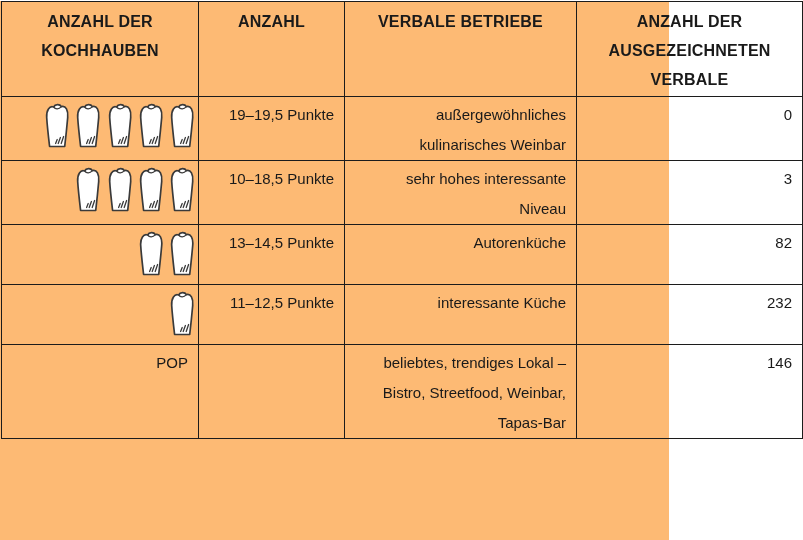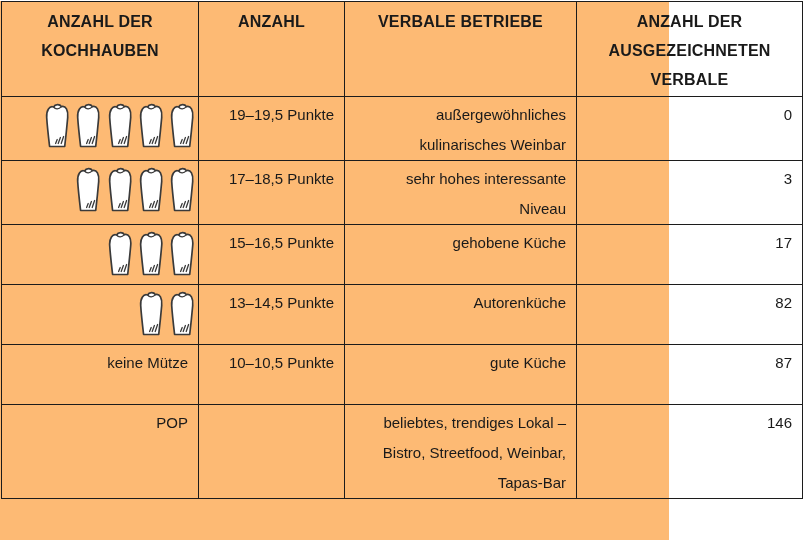--- a/index.html
+++ b/index.html
@@ -128,71 +128,53 @@
     <path d="M13.6 5 C15.6 7.6 18.8 7.3 21.4 4.6" fill="none" stroke="#3a3a3a" stroke-width="1.3"></path>
     <path d="M21.2 41.5 L23.6 34.5 M18.2 41.5 L20.4 35.5 M15.6 41.5 L17.2 37.5" fill="none" stroke="#3a3a3a" stroke-width="1.3" stroke-linecap="round"></path>
   </svg>
 
   <svg class="hat" viewBox="0 0 30 47" width="30" height="47" aria-hidden="true">
     <path d="M9.6 44.5 C8.6 36 7.2 24 6.7 15.5 C6.2 8 9.6 3.6 13.6 5 C15.2 1.8 19.8 1.8 21.4 4.6 C25.8 3.4 28.4 8.2 27.7 15.5 C26.9 24.5 25.7 36 24.7 44.5 Z" fill="#ffffff" stroke="#3a3a3a" stroke-width="1.7" stroke-linejoin="round"></path>
     <path d="M13.6 5 C15.6 7.6 18.8 7.3 21.4 4.6" fill="none" stroke="#3a3a3a" stroke-width="1.3"></path>
     <path d="M21.2 41.5 L23.6 34.5 M18.2 41.5 L20.4 35.5 M15.6 41.5 L17.2 37.5" fill="none" stroke="#3a3a3a" stroke-width="1.3" stroke-linecap="round"></path>
   </svg>
 </span></td>
-        <td class="cell">17–18,5 Punkte</td>
+        <td class="cell">10–18,5 Punkte</td>
         <td class="cell">sehr hohes interessante Niveau</td>
         <td class="cell">3</td>
-      </tr>
-      <tr class="row-std">
-        <td class="cell hats-cell"><span>
-  <svg class="hat" viewBox="0 0 30 47" width="30" height="47" aria-hidden="true">
-    <path d="M9.6 44.5 C8.6 36 7.2 24 6.7 15.5 C6.2 8 9.6 3.6 13.6 5 C15.2 1.8 19.8 1.8 21.4 4.6 C25.8 3.4 28.4 8.2 27.7 15.5 C26.9 24.5 25.7 36 24.7 44.5 Z" fill="#ffffff" stroke="#3a3a3a" stroke-width="1.7" stroke-linejoin="round"></path>
-    <path d="M13.6 5 C15.6 7.6 18.8 7.3 21.4 4.6" fill="none" stroke="#3a3a3a" stroke-width="1.3"></path>
-    <path d="M21.2 41.5 L23.6 34.5 M18.2 41.5 L20.4 35.5 M15.6 41.5 L17.2 37.5" fill="none" stroke="#3a3a3a" stroke-width="1.3" stroke-linecap="round"></path>
-  </svg>
-
-  <svg class="hat" viewBox="0 0 30 47" width="30" height="47" aria-hidden="true">
-    <path d="M9.6 44.5 C8.6 36 7.2 24 6.7 15.5 C6.2 8 9.6 3.6 13.6 5 C15.2 1.8 19.8 1.8 21.4 4.6 C25.8 3.4 28.4 8.2 27.7 15.5 C26.9 24.5 25.7 36 24.7 44.5 Z" fill="#ffffff" stroke="#3a3a3a" stroke-width="1.7" stroke-linejoin="round"></path>
-    <path d="M13.6 5 C15.6 7.6 18.8 7.3 21.4 4.6" fill="none" stroke="#3a3a3a" stroke-width="1.3"></path>
-    <path d="M21.2 41.5 L23.6 34.5 M18.2 41.5 L20.4 35.5 M15.6 41.5 L17.2 37.5" fill="none" stroke="#3a3a3a" stroke-width="1.3" stroke-linecap="round"></path>
-  </svg>
-
-  <svg class="hat" viewBox="0 0 30 47" width="30" height="47" aria-hidden="true">
-    <path d="M9.6 44.5 C8.6 36 7.2 24 6.7 15.5 C6.2 8 9.6 3.6 13.6 5 C15.2 1.8 19.8 1.8 21.4 4.6 C25.8 3.4 28.4 8.2 27.7 15.5 C26.9 24.5 25.7 36 24.7 44.5 Z" fill="#ffffff" stroke="#3a3a3a" stroke-width="1.7" stroke-linejoin="round"></path>
-    <path d="M13.6 5 C15.6 7.6 18.8 7.3 21.4 4.6" fill="none" stroke="#3a3a3a" stroke-width="1.3"></path>
-    <path d="M21.2 41.5 L23.6 34.5 M18.2 41.5 L20.4 35.5 M15.6 41.5 L17.2 37.5" fill="none" stroke="#3a3a3a" stroke-width="1.3" stroke-linecap="round"></path>
-  </svg>
-</span></td>
-        <td class="cell">15–16,5 Punkte</td>
-        <td class="cell">gehobene Küche</td>
-        <td class="cell">17</td>
       </tr>
       <tr class="row-std">
         <td class="cell hats-cell"><span>
   <svg class="hat" viewBox="0 0 30 47" width="30" height="47" aria-hidden="true">
     <path d="M9.6 44.5 C8.6 36 7.2 24 6.7 15.5 C6.2 8 9.6 3.6 13.6 5 C15.2 1.8 19.8 1.8 21.4 4.6 C25.8 3.4 28.4 8.2 27.7 15.5 C26.9 24.5 25.7 36 24.7 44.5 Z" fill="#ffffff" stroke="#3a3a3a" stroke-width="1.7" stroke-linejoin="round"></path>
     <path d="M13.6 5 C15.6 7.6 18.8 7.3 21.4 4.6" fill="none" stroke="#3a3a3a" stroke-width="1.3"></path>
     <path d="M21.2 41.5 L23.6 34.5 M18.2 41.5 L20.4 35.5 M15.6 41.5 L17.2 37.5" fill="none" stroke="#3a3a3a" stroke-width="1.3" stroke-linecap="round"></path>
   </svg>
 
   <svg class="hat" viewBox="0 0 30 47" width="30" height="47" aria-hidden="true">
     <path d="M9.6 44.5 C8.6 36 7.2 24 6.7 15.5 C6.2 8 9.6 3.6 13.6 5 C15.2 1.8 19.8 1.8 21.4 4.6 C25.8 3.4 28.4 8.2 27.7 15.5 C26.9 24.5 25.7 36 24.7 44.5 Z" fill="#ffffff" stroke="#3a3a3a" stroke-width="1.7" stroke-linejoin="round"></path>
     <path d="M13.6 5 C15.6 7.6 18.8 7.3 21.4 4.6" fill="none" stroke="#3a3a3a" stroke-width="1.3"></path>
     <path d="M21.2 41.5 L23.6 34.5 M18.2 41.5 L20.4 35.5 M15.6 41.5 L17.2 37.5" fill="none" stroke="#3a3a3a" stroke-width="1.3" stroke-linecap="round"></path>
   </svg>
 </span></td>
         <td class="cell">13–14,5 Punkte</td>
         <td class="cell">Autorenküche</td>
         <td class="cell">82</td>
       </tr>
       <tr class="row-std">
-        <td class="cell">keine Mütze</td>
-        <td class="cell">10–10,5 Punkte</td>
-        <td class="cell">gute Küche</td>
-        <td class="cell">87</td>
+        <td class="cell hats-cell"><span>
+  <svg class="hat" viewBox="0 0 30 47" width="30" height="47" aria-hidden="true">
+    <path d="M9.6 44.5 C8.6 36 7.2 24 6.7 15.5 C6.2 8 9.6 3.6 13.6 5 C15.2 1.8 19.8 1.8 21.4 4.6 C25.8 3.4 28.4 8.2 27.7 15.5 C26.9 24.5 25.7 36 24.7 44.5 Z" fill="#ffffff" stroke="#3a3a3a" stroke-width="1.7" stroke-linejoin="round"></path>
+    <path d="M13.6 5 C15.6 7.6 18.8 7.3 21.4 4.6" fill="none" stroke="#3a3a3a" stroke-width="1.3"></path>
+    <path d="M21.2 41.5 L23.6 34.5 M18.2 41.5 L20.4 35.5 M15.6 41.5 L17.2 37.5" fill="none" stroke="#3a3a3a" stroke-width="1.3" stroke-linecap="round"></path>
+  </svg>
+</span></td>
+        <td class="cell">11–12,5 Punkte</td>
+        <td class="cell">interessante Küche</td>
+        <td class="cell">232</td>
       </tr>
       <tr class="row-last">
         <td class="cell">POP</td>
         <td class="cell"></td>
         <td class="cell">beliebtes, trendiges Lokal – Bistro, Streetfood, Weinbar, Tapas-Bar</td>
         <td class="cell">146</td>
       </tr>
     </tbody>
   </table>
 </div>

